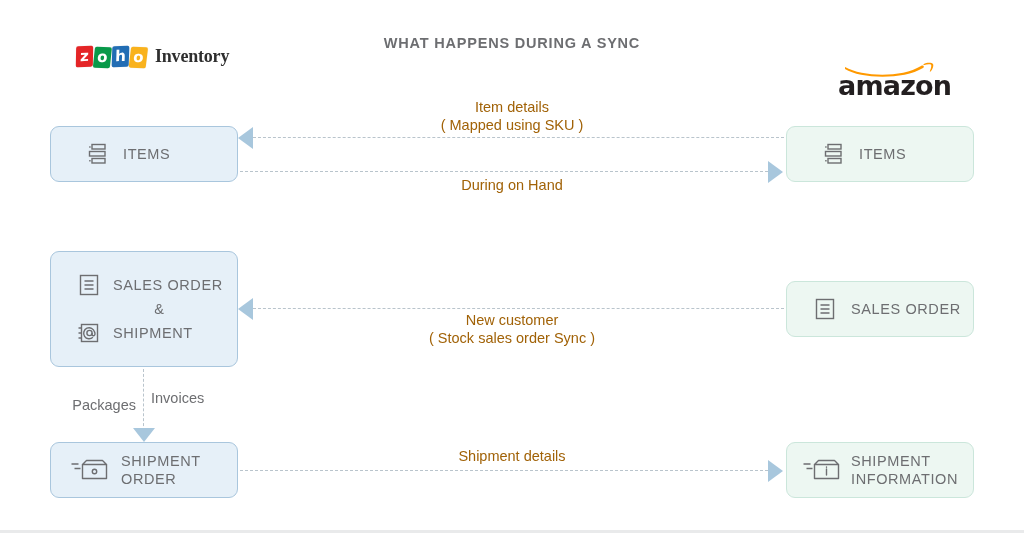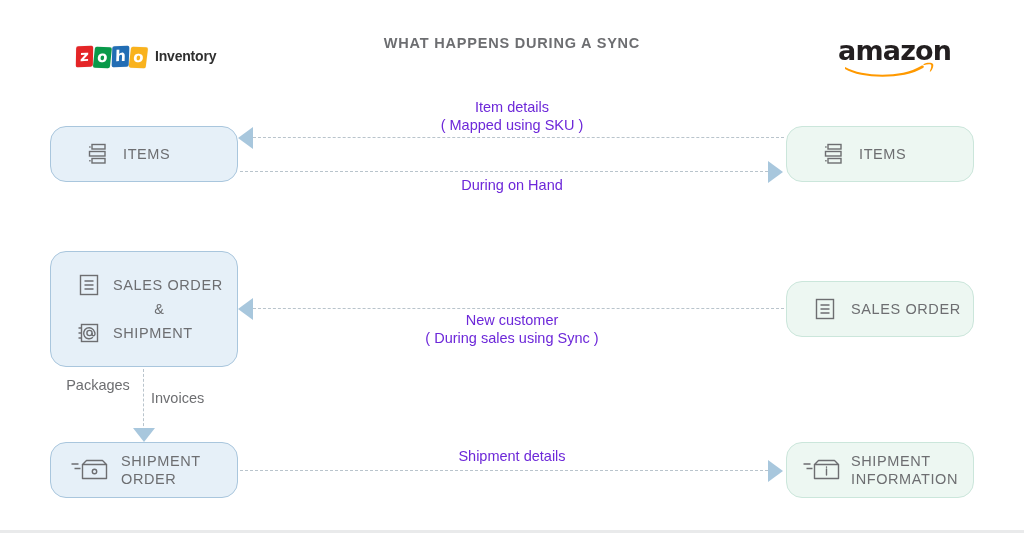--- a/index.html
+++ b/index.html
@@ -46,41 +46,42 @@
     text-align: center;
     text-transform: lowercase;
     box-shadow: 0 0 0 0.5px rgba(0,0,0,.04);
   }
   .zt-0 { background: #e42527; transform: rotate(-3deg); }
   .zt-1 { background: #089949; transform: rotate(2deg) translateY(1px); }
   .zt-2 { background: #226db4; transform: rotate(-2deg); }
   .zt-3 { background: #f9b21d; transform: rotate(3deg) translateY(1px); }
   .zoho-word {
     margin-left: 7px;
-    font-family: Liberation Sans, sans-serif;
-    font-size: 14px;
+    font-family: Liberation Serif, serif;
+    font-size: 18px;
     font-weight: bold;
     color: #2f2f2f;
     letter-spacing: -0.2px;
   }
 
   .amazon-logo {
     position: absolute;
     left: 838px;
     top: 38px;
     width: 100px;
     height: 40px;
   }
   .amazon-word {
     font-family: "DejaVu Sans", sans-serif;
     font-size: 27px;
     font-weight: bold;
     color: #231f20;
     letter-spacing: -0.8px;
     line-height: 26px;
+    margin-top: 35px;
   }
   .amazon-swoosh {
     position: absolute;
     left: 5px;
     top: 22px;
     width: 92px;
     height: 18px;
   }
 
   .page-title {
@@ -92,21 +93,21 @@
     font-size: 14.5px;
     letter-spacing: 0.8px;
     color: #6d6e71;
     font-weight: bold;
   }
 
   
   .node {
     position: absolute;
     box-sizing: border-box;
-    border-radius: 16px;
+    border-radius: 9px;
     display: flex;
     align-items: center;
     border-width: 1.4px;
     border-style: solid;
   }
   .node-left {
     background: #e6f0f8;
     border-color: #a9c6dd;
   }
   .node-right {
@@ -176,21 +177,21 @@
   }
   .arrow-down {
     border-left: 11px solid transparent;
     border-right: 11px solid transparent;
     border-top: 14px solid #a8c7dd;
   }
 
   .edge-label {
     position: absolute;
     text-align: center;
-    color: #6d28d9;
+    color: #a16207;
     font-size: 14.5px;
     line-height: 18px;
     white-space: pre-line;
   }
   .side-label {
     position: absolute;
     color: #6d6e71;
     font-size: 14.5px;
     line-height: 18px;
   }
@@ -302,25 +303,25 @@
           <path d="M7.5 9 H16.5 M7.5 13 H16.5 M7.5 17 H16.5"></path>
         </g>
       </svg>
     </span>
     <span class="node-label" style="margin-left:14px;">SALES ORDER</span>
   </div>
 
   <div class="dash" style="left:253px; top:308px; width:531px;"></div>
   <div class="arrow arrow-left" style="left:238px; top:298px;"></div>
   <div class="edge-label" style="left:362px; top:311px; width:300px;">New customer
-( During sales using Sync )</div>
+( Stock sales order Sync )</div>
 
   <div class="dash-v" style="left:143px; top:369px; height:62px;"></div>
   <div class="arrow arrow-down" style="left:133px; top:428px;"></div>
-  <div class="side-label" style="left:60px; top:376px; text-align:center; width:76px;">Packages</div>
+  <div class="side-label" style="left:60px; top:396px; text-align:right; width:76px;">Packages</div>
   <div class="side-label" style="left:151px; top:389px;">Invoices</div>
 
   <div class="node node-left" id="node-shipment-left">
     <span class="icon-wrap">
       <svg width="40" height="28" viewBox="0 0 40 28">
         <g fill="none" stroke="#6d6e71" stroke-width="1.4" stroke-linejoin="round">
           <path d="M13.5 8.5 L17.5 4.5 H33.5 L37.5 8.5 Z"></path>
           <path d="M13.5 8.5 V22.5 H37.5 V8.5"></path>
           <circle cx="25.5" cy="15.5" r="2.2"></circle>
           <path d="M9.5 8 H2.5 M11.5 12.5 H5.5"></path>

